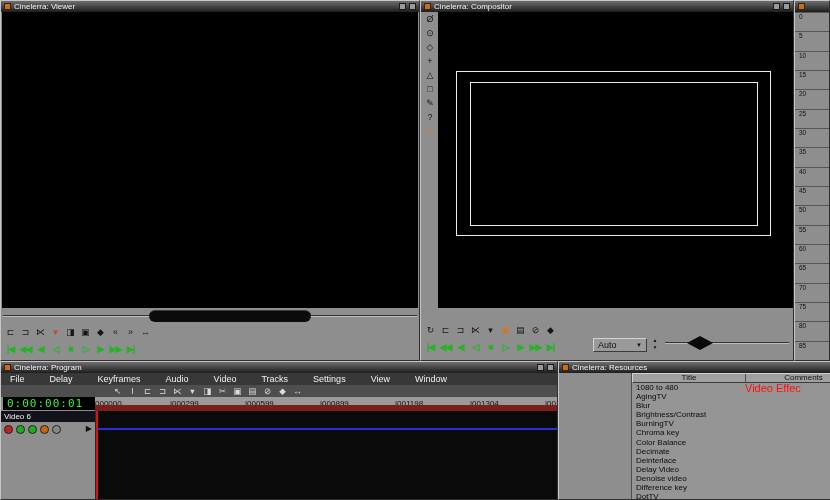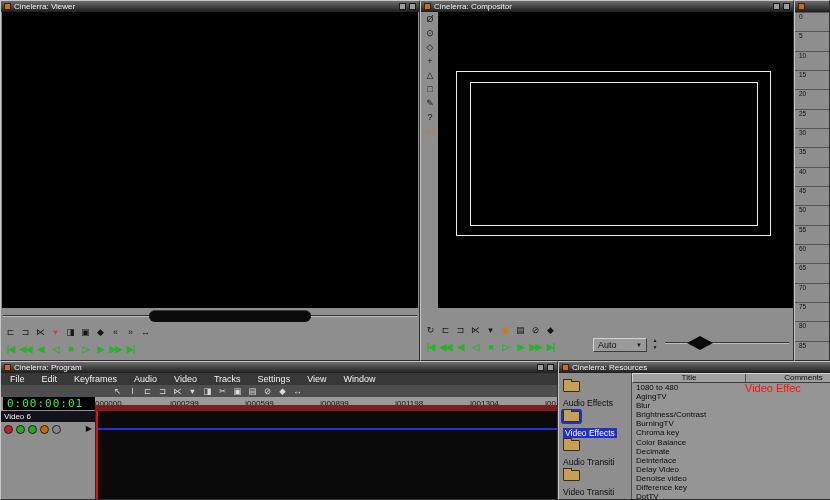--- a/index.html
+++ b/index.html
@@ -23,21 +23,21 @@
     border-top:1px solid #343434;border-bottom:1px solid #bdbdbd}
   .vknob{position:absolute;left:146px;top:2px;width:162px;height:12px;background:#0b0b0b;
     border-radius:6px;border-top:1px solid #3d3d3d}
   .dknob{position:absolute;left:22px;top:1px;width:26px;height:14px;background:#0a0a0a;
     clip-path:polygon(50% 0,100% 50%,50% 100%,0 50%)}
   .safe{position:absolute;border:1px solid #ececec}
   .ctools{position:absolute;left:1px;top:11px;width:16px;height:296px;display:flex;
     flex-direction:column;align-items:center;padding-top:2px;gap:3px}
   .ctools .ib{line-height:11px}
   .menubar{position:absolute;left:0;right:0;top:11px;height:12px;background:#383838;
-    display:flex;align-items:center;gap:17px;padding:0 9px}
+    display:flex;align-items:center;gap:25px;padding:0 9px}
   .menu-item{color:#f0f0f0;font-size:9px;line-height:12px;white-space:nowrap}
   .ptoolbar{position:absolute;left:0;right:0;top:23px;height:12px;background:#4e4e4e;
     display:flex;align-items:center;gap:2px;padding-left:110px}
   .ptoolbar .ib{color:#dcdcdc;font-size:8.5px}
   .lcd{position:absolute;left:2px;top:35px;width:92px;height:13px;background:#000;
     color:var(--lcd-green,#3cf03c);font-family:"DejaVu Sans Mono",monospace;
     font-size:11px;line-height:13px;padding-left:4px;letter-spacing:1px}
   .ruler{position:absolute;left:94px;right:0;top:35px;height:14px;background:#9a9a9a;
     border-bottom:6px solid #7f1d1d;display:flex;overflow:hidden}
   .rcell{flex:0 0 75px;font-size:8px;line-height:13px;color:#101010;white-space:nowrap}
@@ -213,21 +213,21 @@
 <div class="win" id="program" style="left:0;top:361px;width:558px;height:139px">
   <div class="titlebar">
     <span class="wicon"></span>
     <span class="ttext">Cinelerra: Program</span>
     <span class="wbtn"></span>
     <span class="wbtn"></span>
   </div>
   <div class="menubar">
 
   <span class="menu-item">File</span>
-      <span class="menu-item">Edit</span>
+      <span class="menu-item">Delay</span>
       <span class="menu-item">Keyframes</span>
       <span class="menu-item">Audio</span>
       <span class="menu-item">Video</span>
       <span class="menu-item">Tracks</span>
       <span class="menu-item">Settings</span>
       <span class="menu-item">View</span>
       <span class="menu-item">Window</span>
     </div>
   <div class="ptoolbar">
 
@@ -276,39 +276,20 @@
   </div>
 </div>
 
 <div class="win" id="resources" style="left:558px;top:361px;width:305px;height:139px">
   <div class="titlebar">
     <span class="wicon"></span>
     <span class="ttext">Cinelerra: Resources</span>
     <span class="wbtn"></span>
     <span class="wbtn"></span>
   </div>
-  <div class="folders">
-
-  <div class="folder-entry">
-      <span class="folder"></span>
-      <span class="folder-label">Audio Effects</span>
-    </div>
-      <div class="folder-entry">
-      <span class="folder sel"></span>
-      <span class="folder-label sel">Video Effects</span>
-    </div>
-      <div class="folder-entry">
-      <span class="folder"></span>
-      <span class="folder-label">Audio Transiti</span>
-    </div>
-      <div class="folder-entry">
-      <span class="folder"></span>
-      <span class="folder-label">Video Transiti</span>
-    </div>
-    </div>
   <div class="fdivider"></div>
   <div class="lheader">
     <span class="lh1">Title</span>
     <span class="lh2">Comments</span>
   </div>
   <div class="lrows">
 
   <div class="lrow">1080 to 480</div>
       <div class="lrow">AgingTV</div>
       <div class="lrow">Blur</div>

